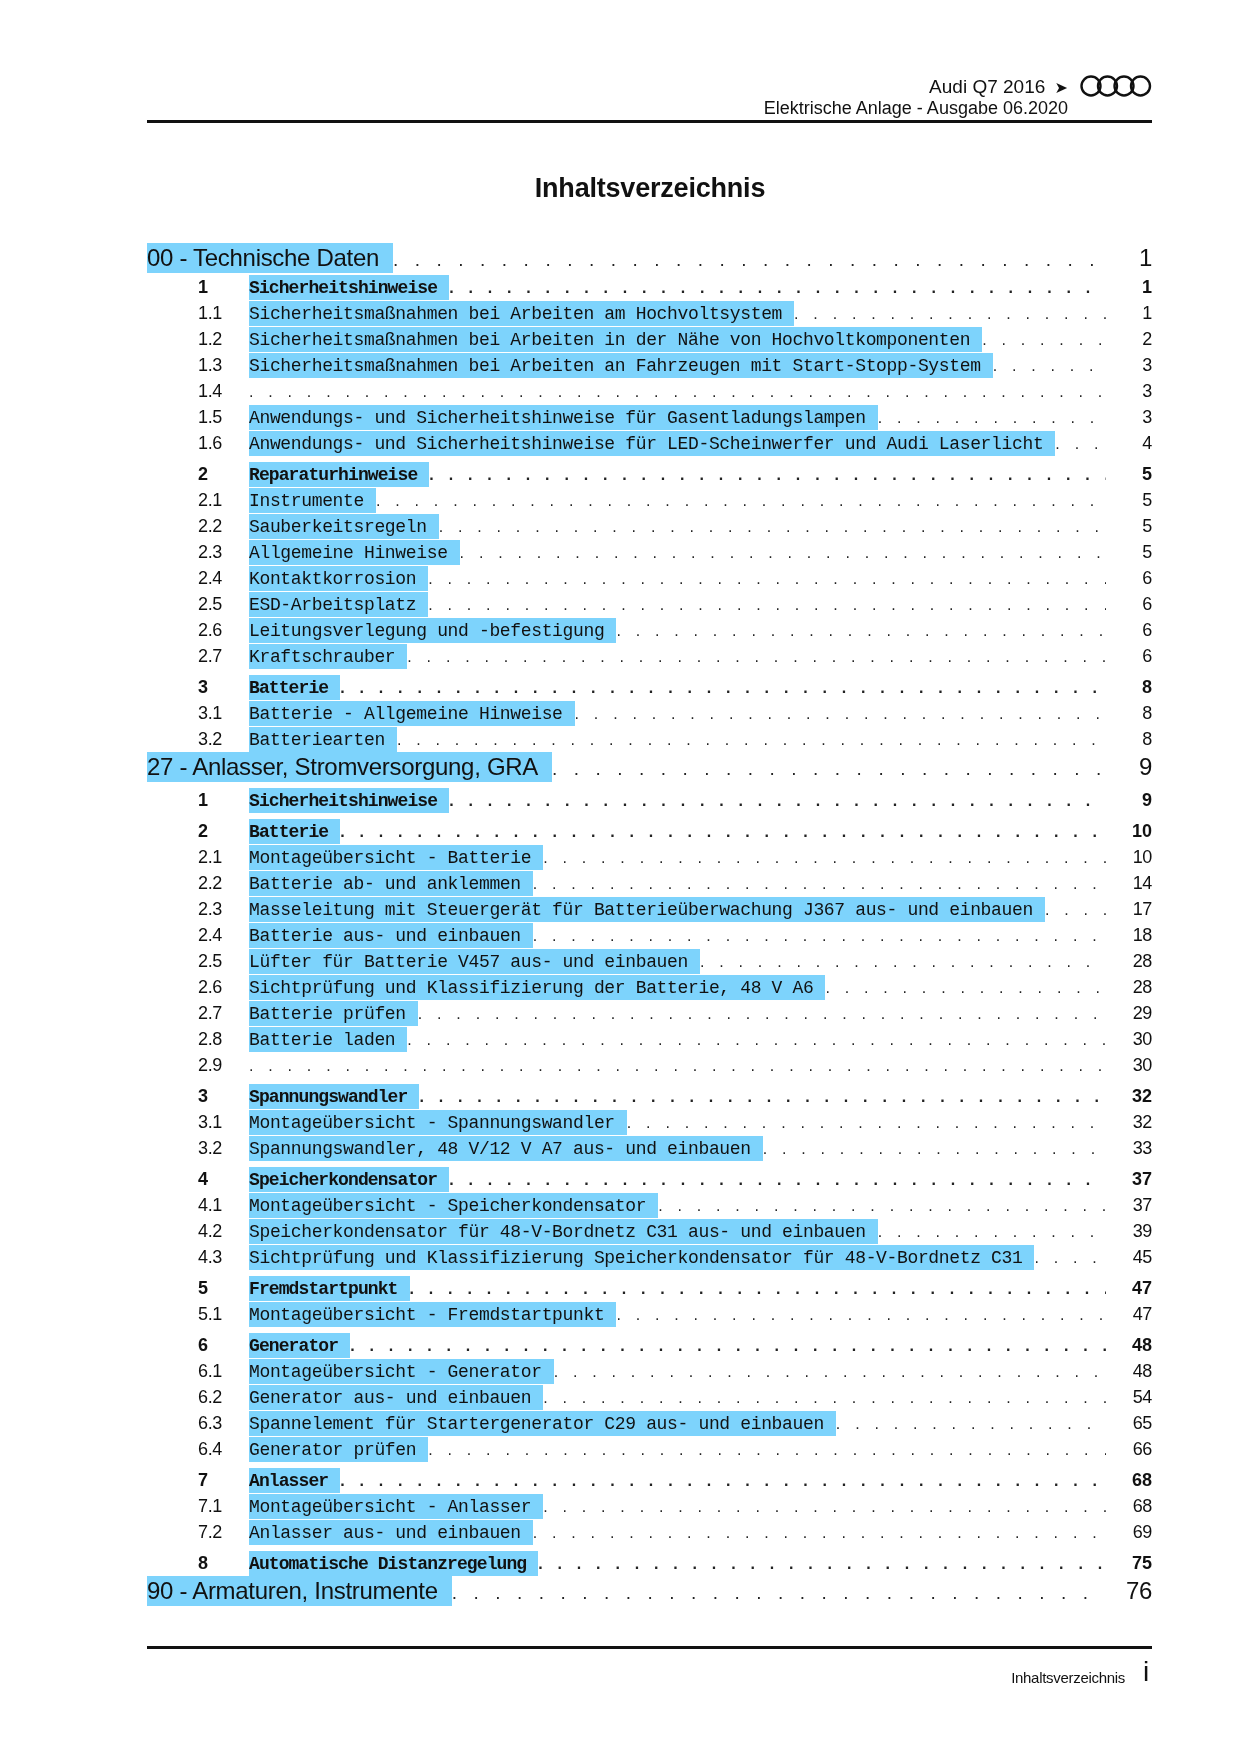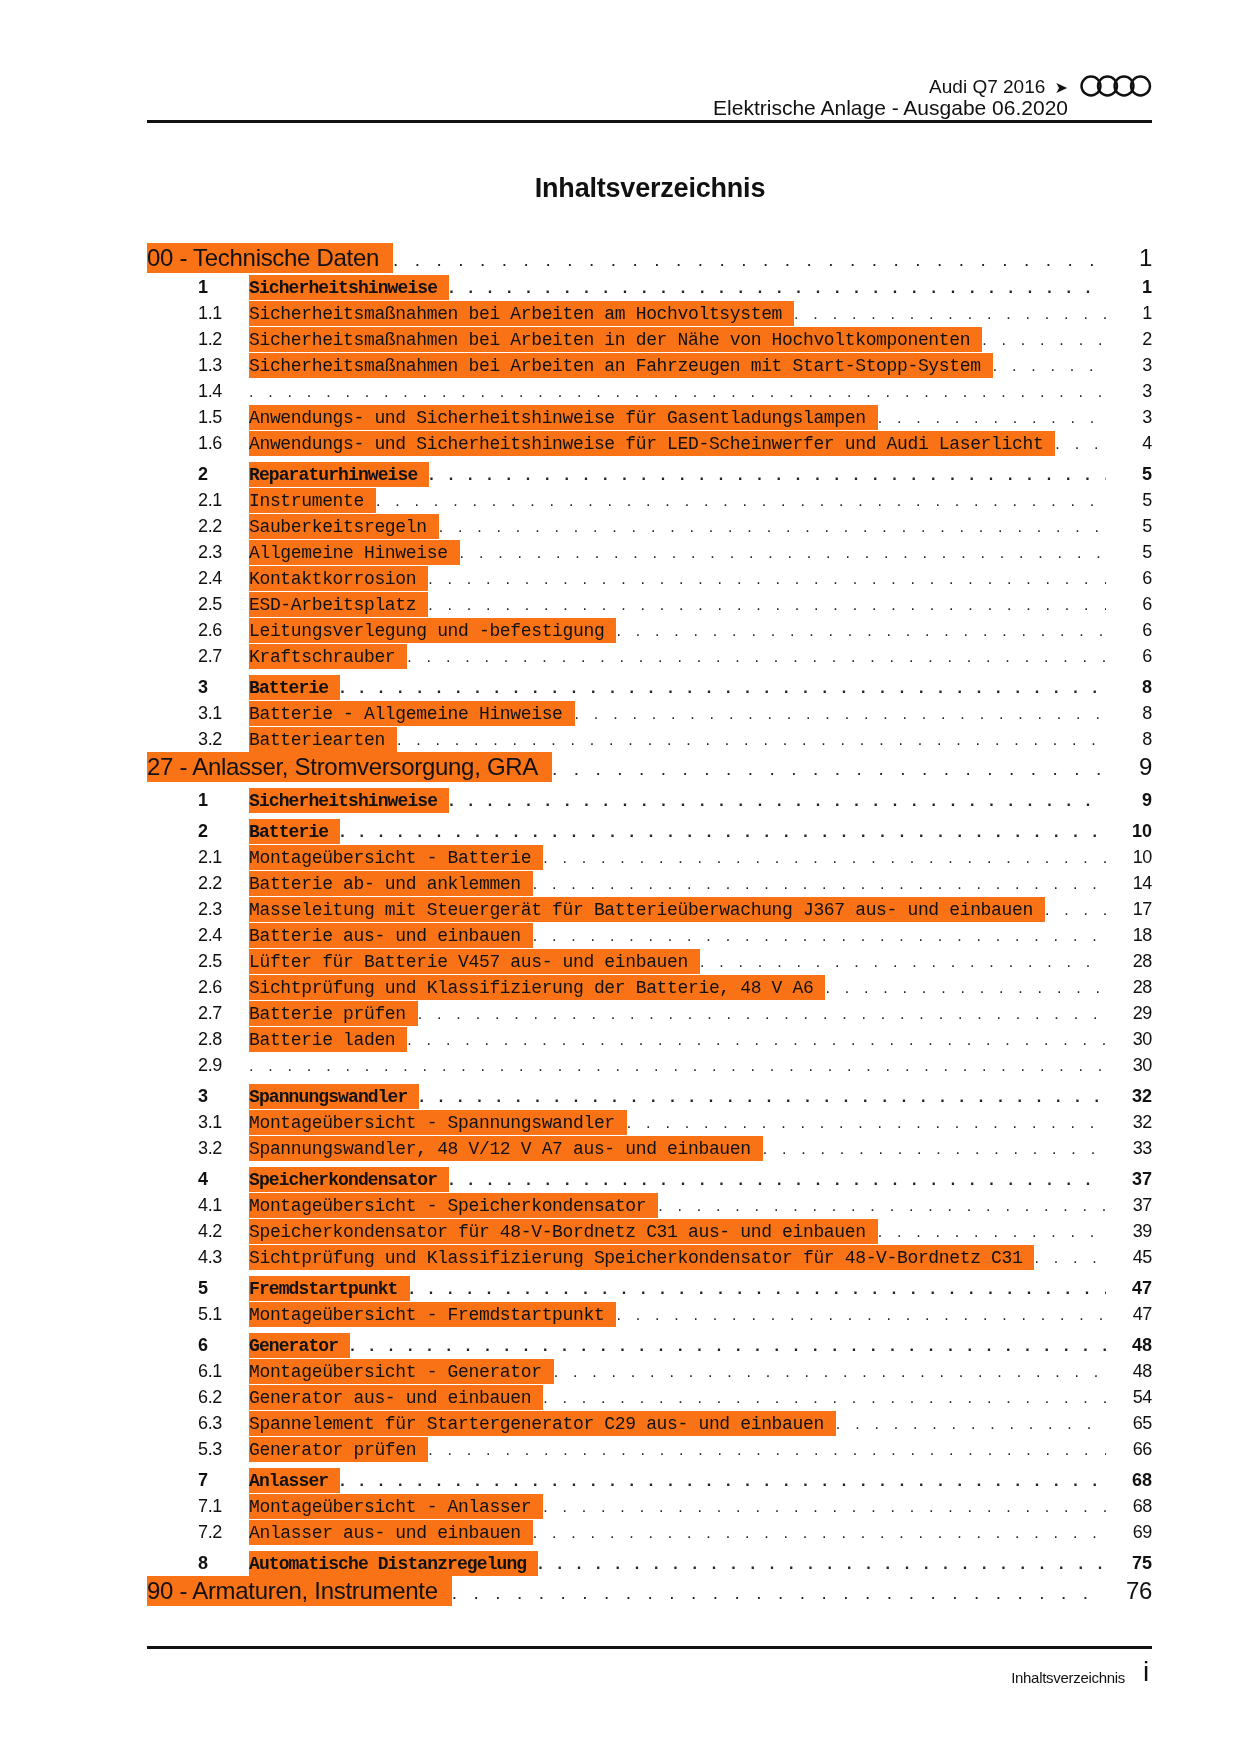--- a/index.html
+++ b/index.html
@@ -1,32 +1,32 @@
 <!DOCTYPE html>
 <html><head>
 <meta charset="utf-8">
 <style>
   html, body { margin: 0; padding: 0; background: #ffffff; }
   body { width: 1240px; height: 1754px; position: relative; overflow: hidden;
          font-family: "Liberation Sans", sans-serif; color: #111111; }
 
   .header { position: absolute; left: 147px; top: 60px; width: 1005px; height: 62px; }
   .header-line1 { position: absolute; right: 84px; top: 12px; font-size: 19px; line-height: 30px; white-space: nowrap; }
-  .header-line2 { position: absolute; right: 84px; top: 37px; font-size: 21px; line-height: 22px; white-space: nowrap; }
+  .header-line2 { position: absolute; right: 84px; top: 37px; font-size: 18px; line-height: 22px; white-space: nowrap; }
   .rings { position: absolute; right: 0; top: 14px; width: 72px; height: 24px; }
   .top-rule { position: absolute; left: 147px; top: 120px; width: 1005px; height: 3px; background: #111; }
 
   .title { position: absolute; left: 0; width: 1300px; top: 172px; text-align: center;
            font-size: 27px; font-weight: bold; line-height: 32px; letter-spacing: -0.2px; }
 
   .toc { position: absolute; left: 147px; top: 243px; width: 1005px; }
 
   .row { position: relative; display: flex; align-items: baseline; white-space: nowrap; overflow: hidden; }
   .row .num { flex: 0 0 auto; }
-  .row .label { flex: 0 0 auto; padding-right: 10px; background: #f97316; }
+  .row .label { flex: 0 0 auto; padding-right: 10px; background: #7dd3fc; }
   .row .leader { flex: 1 1 auto; overflow: hidden; color: #222; letter-spacing: 5.2px; }
   .row .leader::before { content: ". . . . . . . . . . . . . . . . . . . . . . . . . . . . . . . . . . . . . . . . . . . . . . . . . . . . . . . . . . . . . . . . . . . . . . . . . . . . . . . . . . . . . . . . . . . . . . . . . . . . . . . . . . . . . . . . . . . . . . . . . . . . . . . . . . . . ."; }
   .row .page { flex: 0 0 auto; text-align: right; }
 
   .chapter { font-size: 24px; height: 30px; line-height: 30px; letter-spacing: -0.3px; }
   .chapter .label { padding-right: 14px; }
   .chapter .leader { font-size: 19px; letter-spacing: 5.6px; margin-right: 10px; }
   .chapter .page { width: 40px; font-size: 24px; }
 
   .entry { font-size: 18px; height: 26px; line-height: 26px; letter-spacing: -0.35px; }
@@ -319,21 +319,21 @@
       <span class="leader"></span>
       <span class="page">54</span>
     </div>
     <div class="row entry">
       <span class="num">6.3</span>
       <span class="label">Spannelement für Startergenerator C29 aus- und einbauen</span>
       <span class="leader"></span>
       <span class="page">65</span>
     </div>
     <div class="row entry">
-      <span class="num">5.3</span>
+      <span class="num">6.4</span>
       <span class="label">Generator prüfen</span>
       <span class="leader"></span>
       <span class="page">66</span>
     </div>
     <div class="row entry section">
       <span class="num">7</span>
       <span class="label">Anlasser</span>
       <span class="leader"></span>
       <span class="page">68</span>
     </div>

